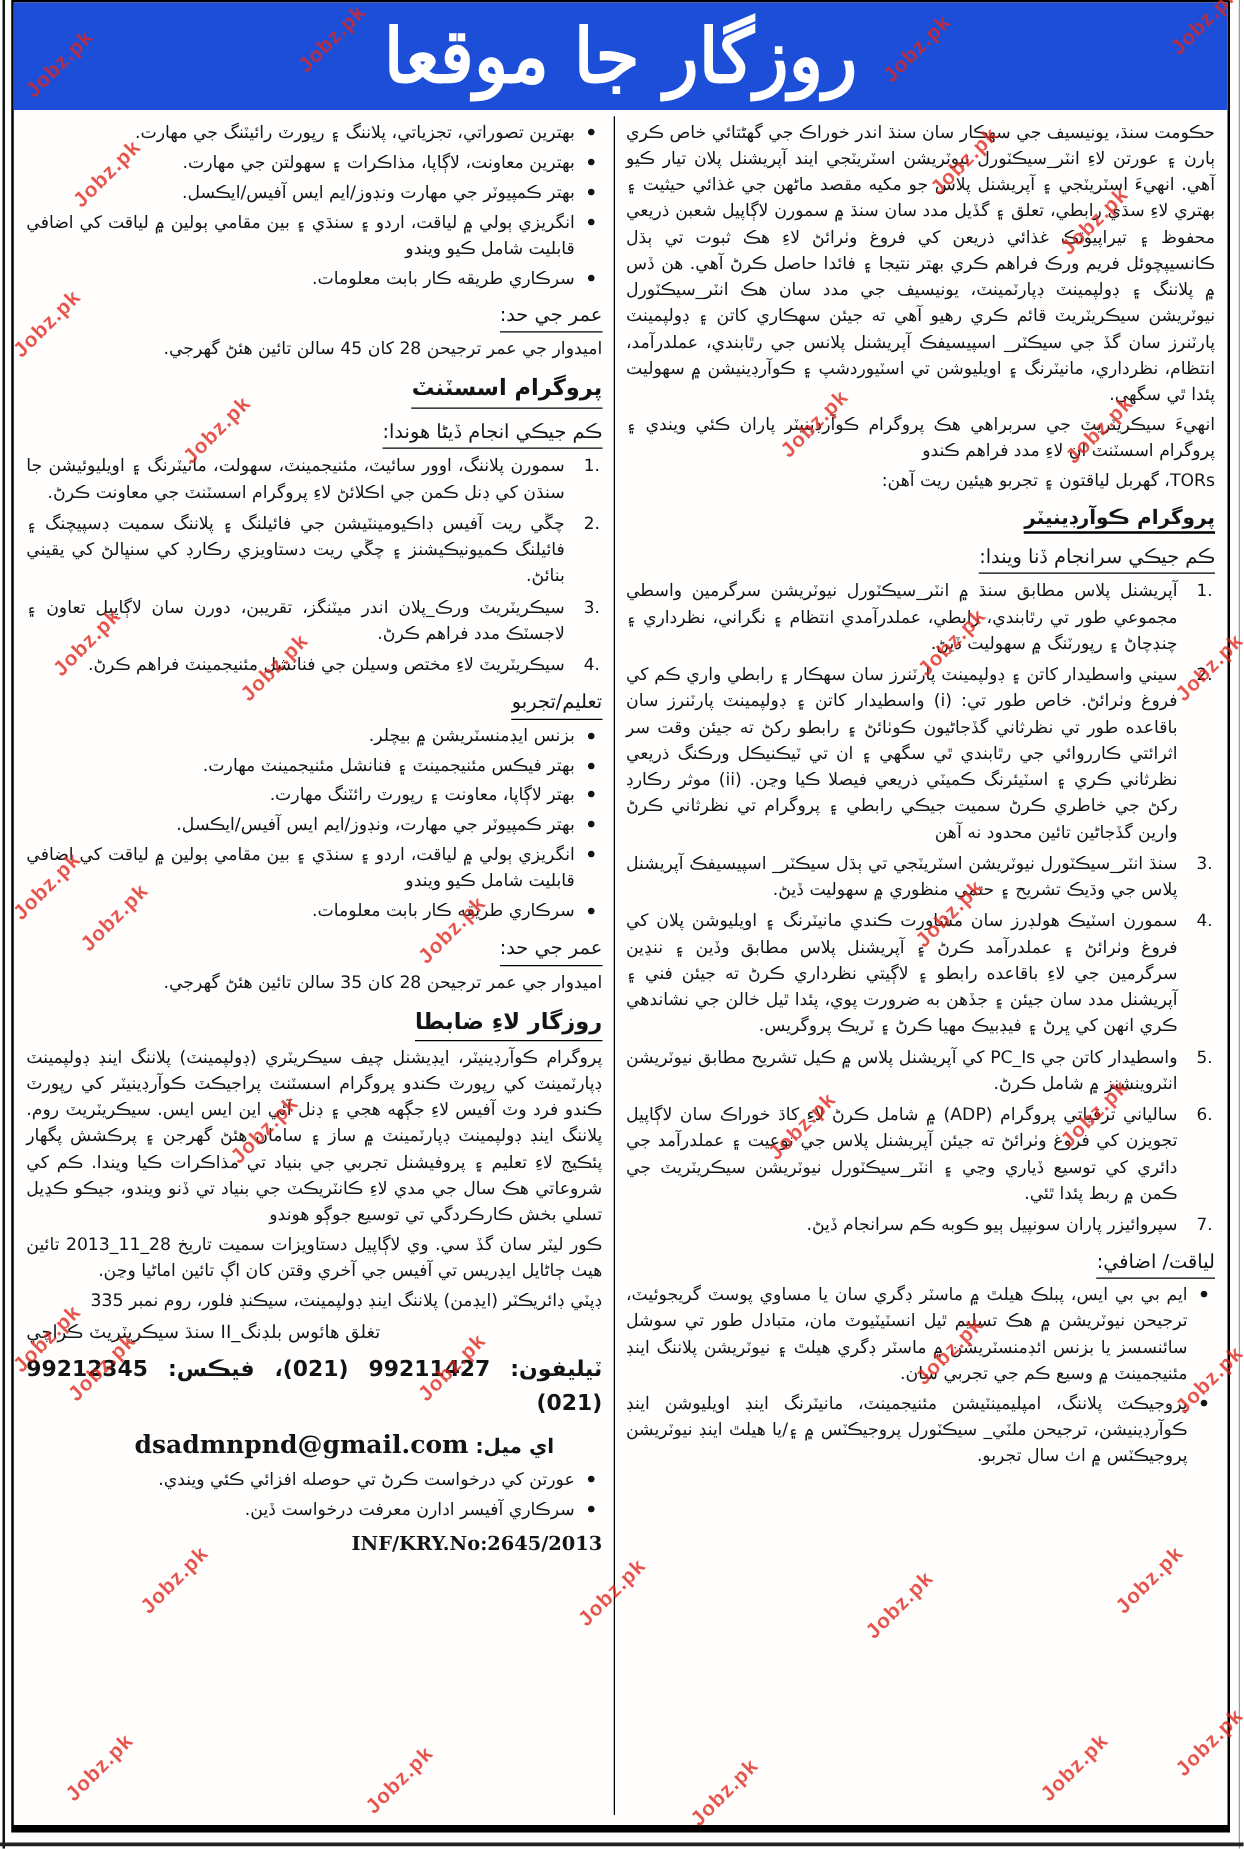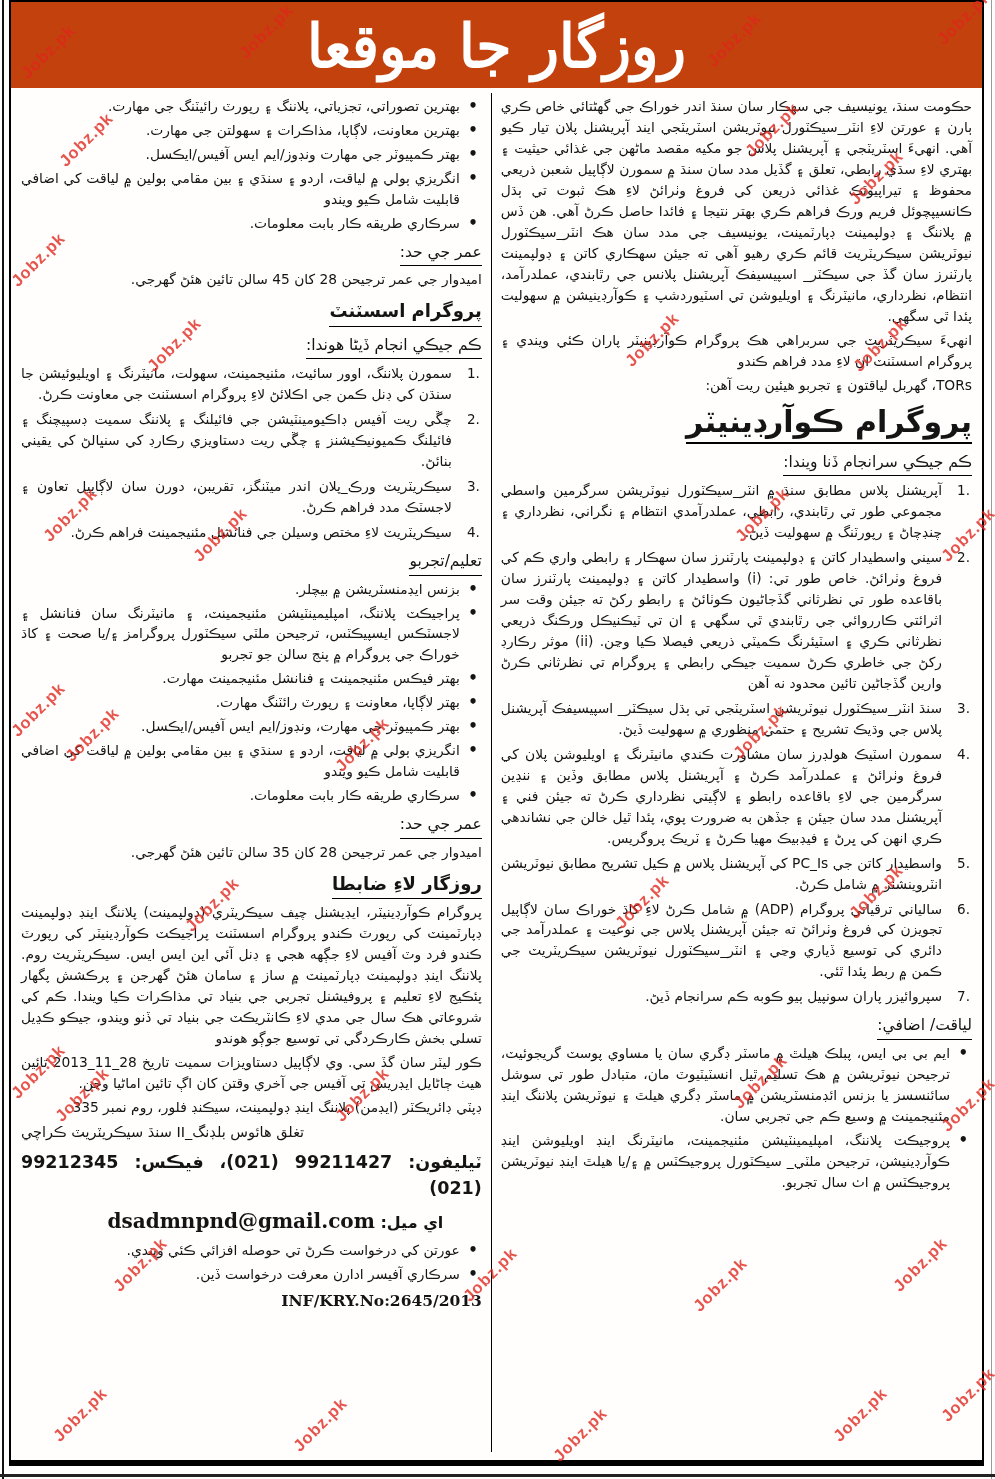--- a/index.html
+++ b/index.html
@@ -14,21 +14,21 @@
   .rule-right{right:3px;width:1px;background:#9a9a9a;}
   .page-bottom-strip{position:absolute;left:0;right:0;bottom:2px;height:3px;background:#222;}
 
   
   .ad{
     position:absolute;left:9px;top:0;width:975px;height:1466px;
     border:2px solid #000;border-bottom:6px solid #000;background:#fffefd;
     box-sizing:border-box;
   }
   .banner{
-    height:86px;background:#c2410c;display:flex;align-items:center;justify-content:center;
+    height:86px;background:#1d4ed8;display:flex;align-items:center;justify-content:center;
     overflow:hidden;
   }
   .banner-title{
     color:#ffffff;font-family:"DejaVu Serif","Liberation Serif",serif;
     font-weight:bold;font-size:57px;line-height:1;letter-spacing:2px;
     transform:scaleY(1.05);
   }
   .columns{
     direction:rtl;display:flex;height:1364px;overflow:hidden;
     padding:5px 10px 0 10px;box-sizing:border-box;
@@ -39,21 +39,21 @@
   .col-right{width:50.6%;padding-left:9px;}
   .col-left{width:49.4%;padding-right:9px;border-left:0;}
   .col-right{border-left:1.6px solid #000;}
 
   p{margin:3px 0;}
   .h-small{
     font-weight:normal;font-size:15.5px;margin:7px 0 2px 0;
   }
   .h-small .u{border-bottom:1.6px solid #000;padding-bottom:1px;display:inline-block;}
   .h-big{
-    font-weight:bold;font-size:30px;margin:8px 0 3px 0;line-height:1.2;
+    font-weight:bold;font-size:16px;margin:8px 0 3px 0;line-height:1.2;
   }
   .h-big .u{border-bottom:2px solid #000;padding-bottom:2px;display:inline-block;}
   .h-mid{
     font-weight:bold;font-size:18px;margin:7px 0 2px 0;
   }
   .h-mid .u{border-bottom:1.8px solid #000;padding-bottom:1px;display:inline-block;}
 
   ul.plain, ol.plain{list-style:none;margin:2px 0;padding:0;}
   ul.plain li{
     position:relative;padding-right:22px;margin:3px 0;
@@ -158,21 +158,20 @@
         <li>چڱي ريت آفيس ڊاڪيومينٽيشن جي فائيلنگ ۽ پلاننگ سميت ڊسپيچنگ ۽ فائيلنگ ڪميونيڪيشنز ۽ چڱي ريت دستاويزي رڪارڊ کي سنڀالڻ کي يقيني بنائڻ.</li>
         <li>سيڪريٽريٽ ورڪ_پلان اندر ميٽنگز، تقريبن، دورن سان لاڳاپيل تعاون ۽ لاجسٽڪ مدد فراهم ڪرڻ.</li>
         <li>سيڪريٽريٽ لاءِ مختص وسيلن جي فنانشل مئنيجمينٽ فراهم ڪرڻ.</li>
       </ol>
 
       <div class="h-small">
         <span class="u">تعليم/تجربو</span>
       </div>
       <ul class="plain">
         <li>بزنس ايڊمنسٽريشن ۾ بيچلر.</li>
-        <li>پراجيڪٽ پلاننگ، امپليمينٽيشن مئنيجمينٽ، ۽ مانيٽرنگ سان فنانشل ۽ لاجسٽڪس ايسپيڪٽس، ترجيحن ملٽي سيڪٽورل پروگرامز ۽/يا صحت ۽ کاڌ خوراڪ جي پروگرام ۾ پنج سالن جو تجربو</li>
         <li>بهتر فيڪس مئنيجمينٽ ۽ فنانشل مئنيجمينٽ مهارت.</li>
         <li>بهتر لاڳاپا، معاونت ۽ رپورٽ رائٽنگ مهارت.</li>
         <li>بهتر ڪمپيوٽر جي مهارت، ونڊوز/ايم ايس آفيس/ايڪسل.</li>
         <li>انگريزي ٻولي ۾ لياقت، اردو ۽ سنڌي ۽ بين مقامي ٻولين ۾ لياقت کي اضافي قابليت شامل ڪيو ويندو</li>
         <li>سرڪاري طريقه ڪار بابت معلومات.</li>
       </ul>
 
       <div class="h-small">
         <span class="u">عمر جي حد:</span>
       </div>

